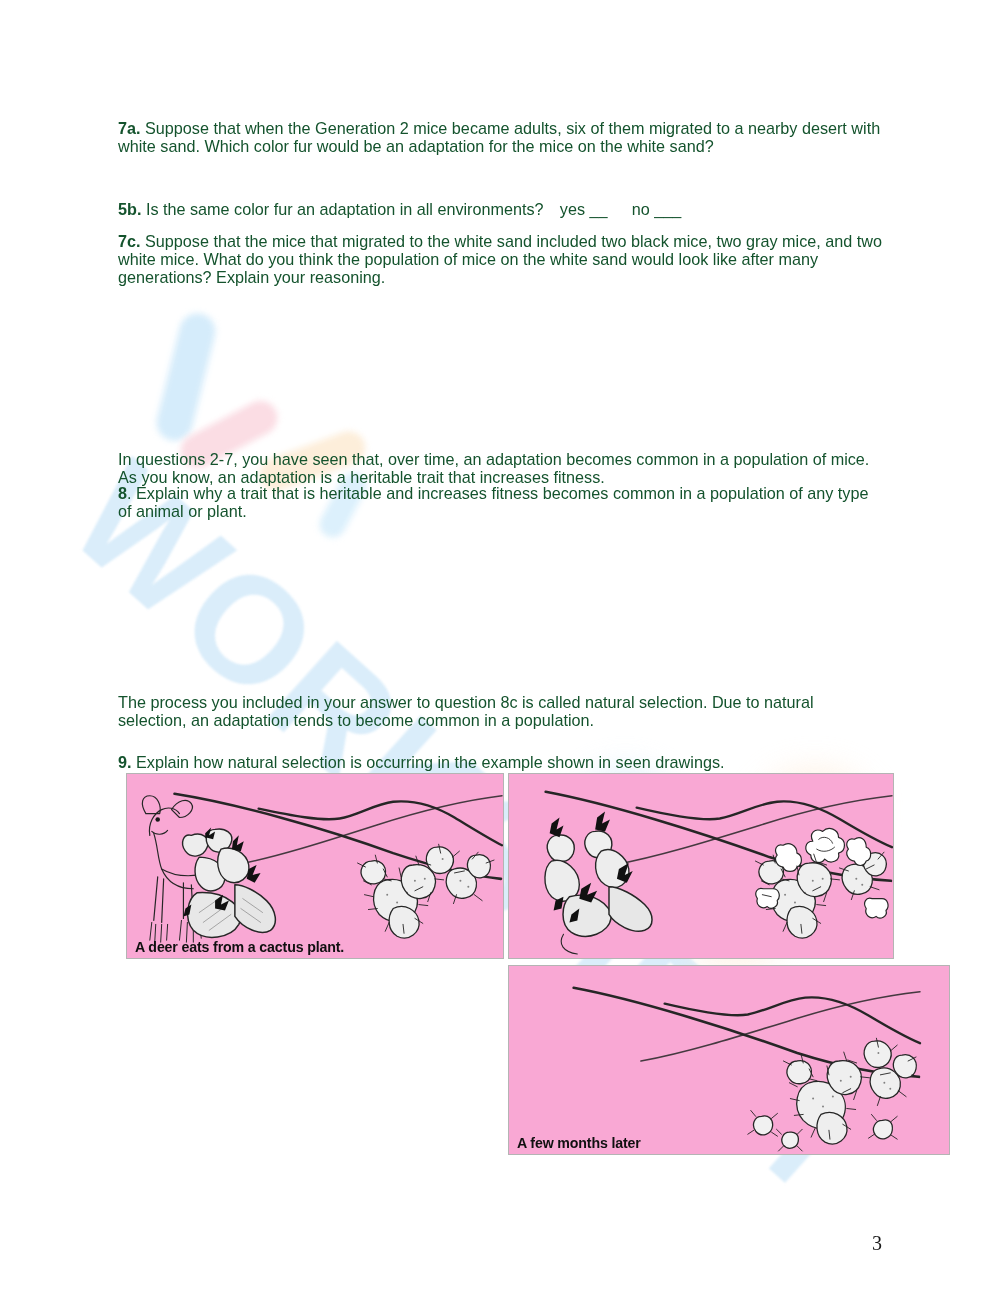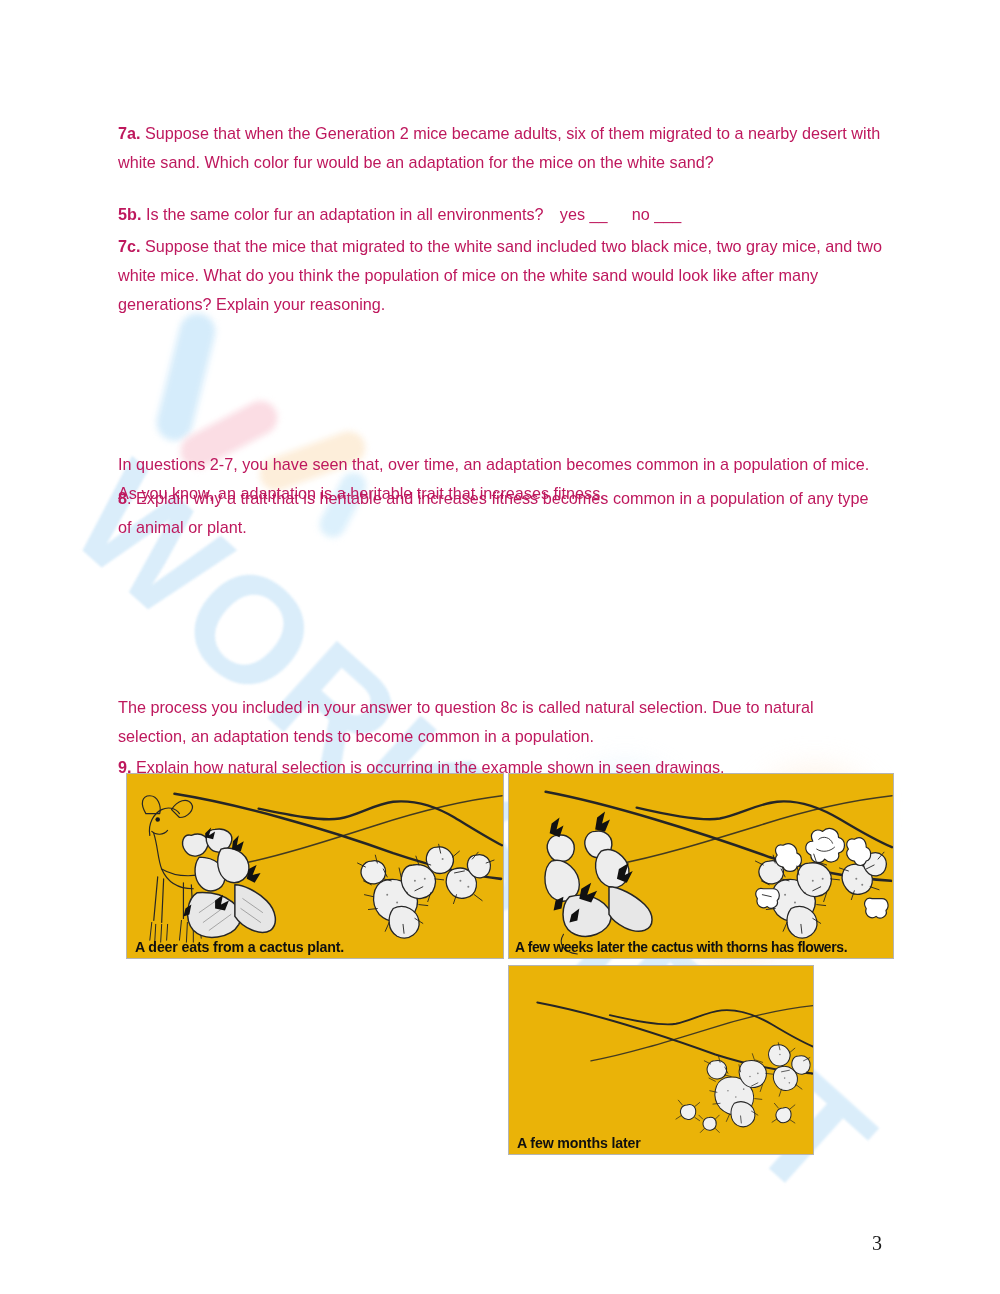--- a/index.html
+++ b/index.html
@@ -80,22 +80,22 @@
   #page {
     position: relative;
     z-index: 2;
     padding: 0;
   }
   .para {
     position: absolute;
     left: 118px;
     width: 768px;
     font-size: 16.2px;
-    line-height: 29px;
-    color: #be185d;
+    line-height: 18px;
+    color: #14532d;
   }
   .q-label { font-weight: 700; }
   .bold-inline { font-weight: 400; }
 
   #q7a { top: 103px; }
   #q7b { top: 184px; }
   #q7c { top: 216px; }
   #intro-4-7 { top: 434px; }
   #q8 { top: 468px; }
   #ns-para { top: 677px; }
@@ -105,28 +105,28 @@
   #drawings {
     position: absolute;
     left: 0; top: 0;
     width: 1000px; height: 1294px;
     z-index: 2;
     pointer-events: none;
   }
   .panel {
     position: absolute;
     border: 1px solid #b4b4b4;
-    background: #eab308;
+    background: #f9a8d4;
     box-sizing: border-box;
     pointer-events: auto;
     overflow: hidden;
   }
   #panel-1 { left: 126px; top: 773px; width: 378px; height: 186px; }
   #panel-2 { left: 508px; top: 773px; width: 386px; height: 186px; }
-  #panel-3 { left: 508px; top: 965px; width: 306px; height: 190px; }
+  #panel-3 { left: 508px; top: 965px; width: 442px; height: 190px; }
 
   .panel svg { display: block; width: 100%; height: 100%; }
   .panel-caption {
     position: absolute;
     left: 8px;
     bottom: 3px;
     font-size: 14.2px;
     font-weight: 700;
     color: #101010;
     white-space: nowrap;
@@ -289,21 +289,20 @@
           <circle cx="278" cy="122" r="1"></circle>
             <circle cx="288" cy="130" r="1"></circle>
             <circle cx="298" cy="120" r="1"></circle>
           <circle cx="306" cy="108" r="1"></circle>
             <circle cx="316" cy="106" r="1"></circle>
             <circle cx="350" cy="106" r="1"></circle>
           <circle cx="356" cy="112" r="1"></circle>
         </g>
       </g>
     </svg>
-    <div class="panel-caption">A few weeks later the cactus with thorns has flowers.</div>
   </div>
 
   <div class="panel" id="panel-3">
     <svg viewBox="0 0 386 190">
       <g fill="none" stroke="#262626" stroke-linecap="round" stroke-linejoin="round">
         <path d="M36 22 C 100 34, 190 62, 262 88 C 306 102, 350 110, 385 112" stroke-width="2.6"></path>
         <path d="M128 38 C 162 46, 194 52, 212 49 C 232 45, 250 34, 270 32 C 292 30, 312 37, 334 50 C 354 62, 372 72, 386 78" stroke-width="2.4"></path>
         <path d="M104 96 C 148 88, 200 72, 252 56 C 302 40, 350 30, 386 26" stroke-width="1.6" opacity=".85"></path>
 
         <g stroke-width="1.3">

